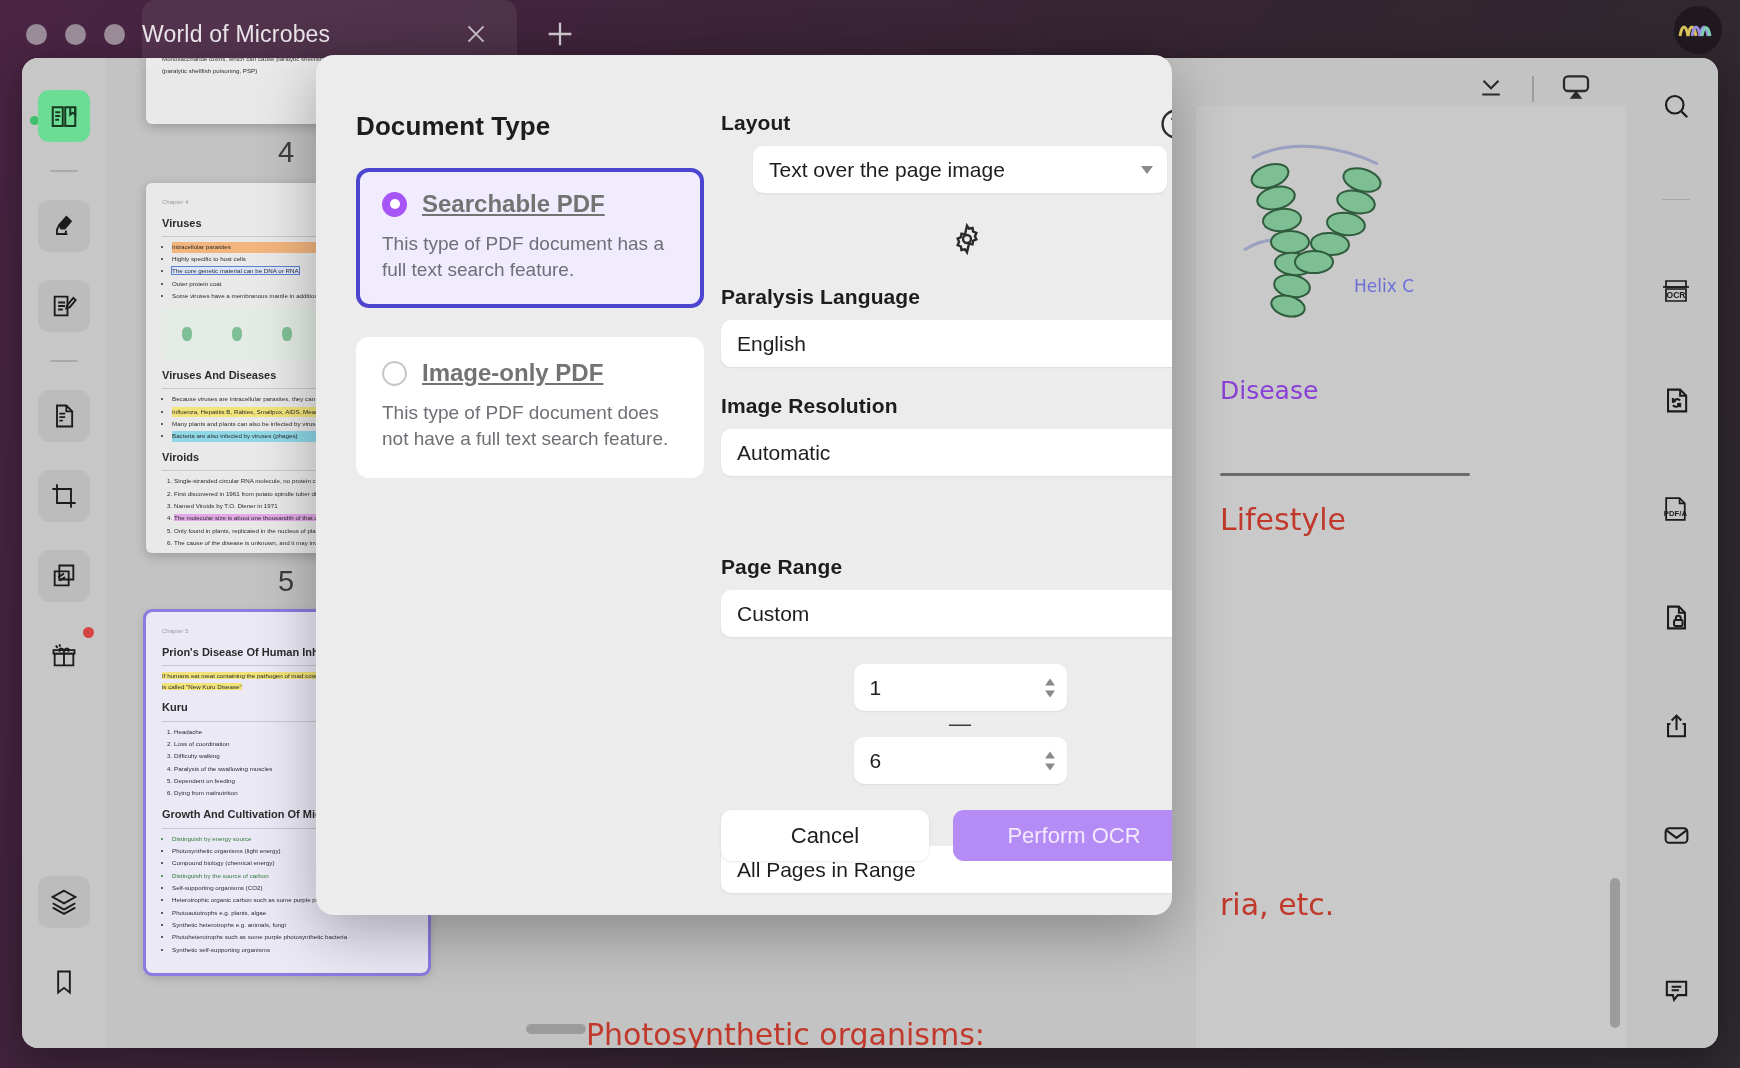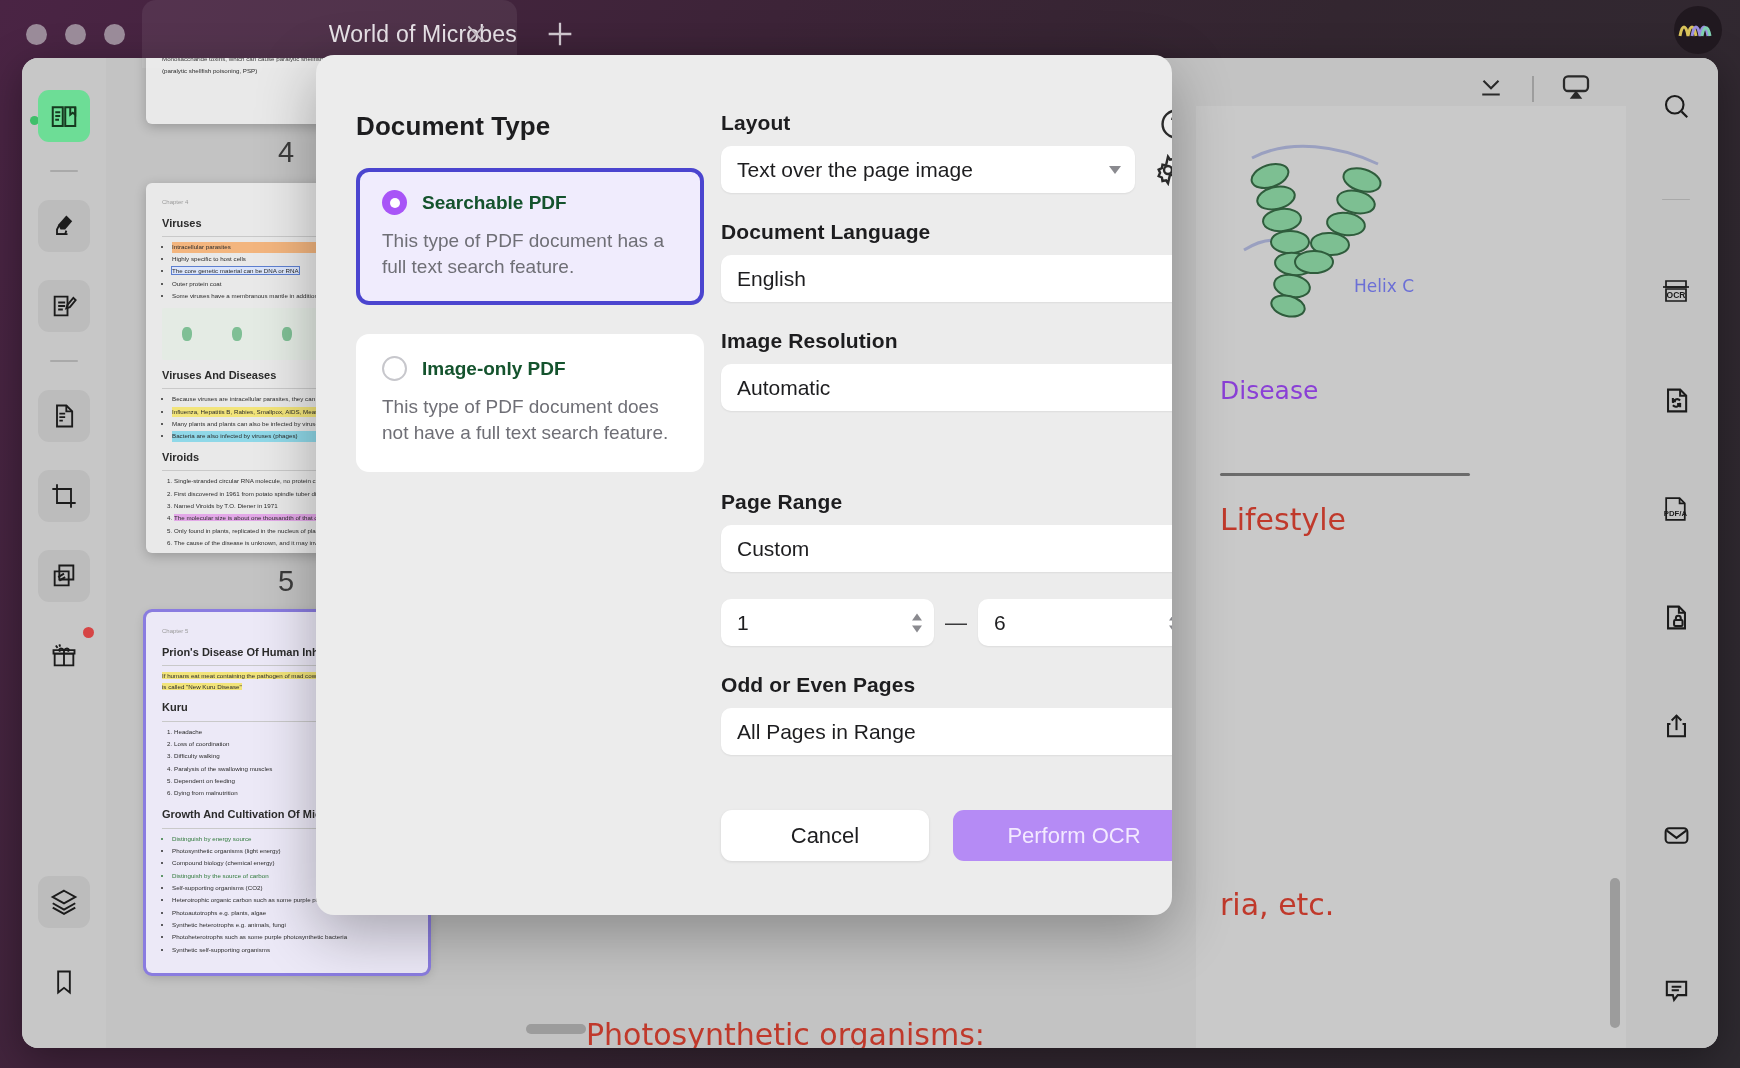--- a/index.html
+++ b/index.html
@@ -18,21 +18,21 @@
   .titlebar {
     position: absolute; top: 0; left: 0; width: 100%; height: 68px;
     display: flex; align-items: center; z-index: 30;
   }
   .traffic { display: flex; gap: 18px; padding-left: 26px; }
   .dot { width: 21px; height: 21px; border-radius: 50%; background: #9a8b99; }
   .tabstrip { display: flex; align-items: center; margin-left: 17px; }
   .tab {
     position: relative; width: 375px; height: 68px; border-radius: 14px 14px 0 0;
     background: rgba(255,255,255,0.07);
-    display: flex; align-items: center; justify-content: flex-end;
+    display: flex; align-items: center; justify-content: flex-start;
   }
   .tab-title {
     color: #e9e4e9; font-size: 23px; letter-spacing: .2px;
     max-width: 260px; overflow: hidden; white-space: nowrap; text-overflow: ellipsis;
   }
   .tab-close {
     position: absolute; right: 28px; top: 50%; transform: translateY(-50%);
     width: 26px; height: 26px; color: #c9c0c8;
   }
   .tab-new { margin-left: 26px; width: 34px; height: 34px; color: #d2cad1; }
@@ -171,39 +171,39 @@
   .dc-head { display: flex; align-items: center; gap: 15px; }
   .radio {
     width: 25px; height: 25px; border-radius: 50%; border: 2px solid #c7c7cc;
     background: #fff; flex: none;
   }
   .radio.on {
     border: none; background: #a855f7;
     display: flex; align-items: center; justify-content: center;
   }
   .radio.on::after { content: ""; width: 10px; height: 10px; border-radius: 50%; background: #fff; }
-  .dc-title { font-size: 19px; font-weight: 700; color: #14532d; }
+  .dc-title { font-size: 24px; font-weight: 700; color: #737373; text-decoration: underline; }
   .dc-desc { font-size: 19px; color: #6f6f76; line-height: 1.35; margin-top: 13px; }
 
   
   .select {
     position: relative; background: #fff; border-radius: 10px; height: 47px;
     display: flex; align-items: center; padding: 0 36px 0 16px;
     font-size: 21px; color: #1d1d1f; margin-bottom: 27px;
     box-shadow: 0 1px 2px rgba(0,0,0,.07);
   }
   .select .caret {
     position: absolute; right: 14px; top: 50%; transform: translateY(-50%);
     width: 0; height: 0; border-left: 6px solid transparent; border-right: 6px solid transparent;
     border-top: 8px solid #8a8a8f;
   }
   .select.layout { width: 414px; }
   .select.wide { width: 478px; }
 
-  .row-inline { display: flex; align-items: center; }
+  .row-inline { display: flex; align-items: center; flex-direction: column; }
   .gearbtn, .helpbtn {
     width: 38px; height: 38px; display: flex; align-items: center; justify-content: center;
     color: #2a2a2a; margin-left: 14px;
   }
   .helpbtn { position: absolute; right: 40px; top: 50px; }
 
   .spin {
     position: relative; background: #fff; border-radius: 10px; height: 47px; width: 213px;
     display: flex; align-items: center; padding: 0 32px 0 16px; font-size: 21px; color: #1d1d1f;
     box-shadow: 0 1px 2px rgba(0,0,0,.07);
@@ -588,21 +588,21 @@
           <span class="caret"></span>
         </div>
         <span class="gearbtn" style="margin-bottom:27px;">
           <svg viewBox="0 0 24 24" width="34" height="34" fill="none" stroke="#2a2a2a" stroke-width="1.7">
             <circle cx="12" cy="12" r="2.8"></circle>
             <path d="M12 2.6l1.4 2.1 2.5-.5.4 2.5 2.3 1-1 2.3 1 2.3-2.3 1-.4 2.5-2.5-.5L12 21.4l-1.4-2.1-2.5.5-.4-2.5-2.3-1 1-2.3-1-2.3 2.3-1 .4-2.5 2.5.5z"></path>
           </svg>
         </span>
       </div>
 
-      <div class="field-label">Document Language</div>
+      <div class="field-label">Paralysis Language</div>
       <div class="select wide">
         <span>English</span>
         <span class="caret"></span>
       </div>
 
       <div class="field-label">Image Resolution</div>
       <div class="select wide">
         <span>Automatic</span>
         <span class="caret"></span>
       </div>

